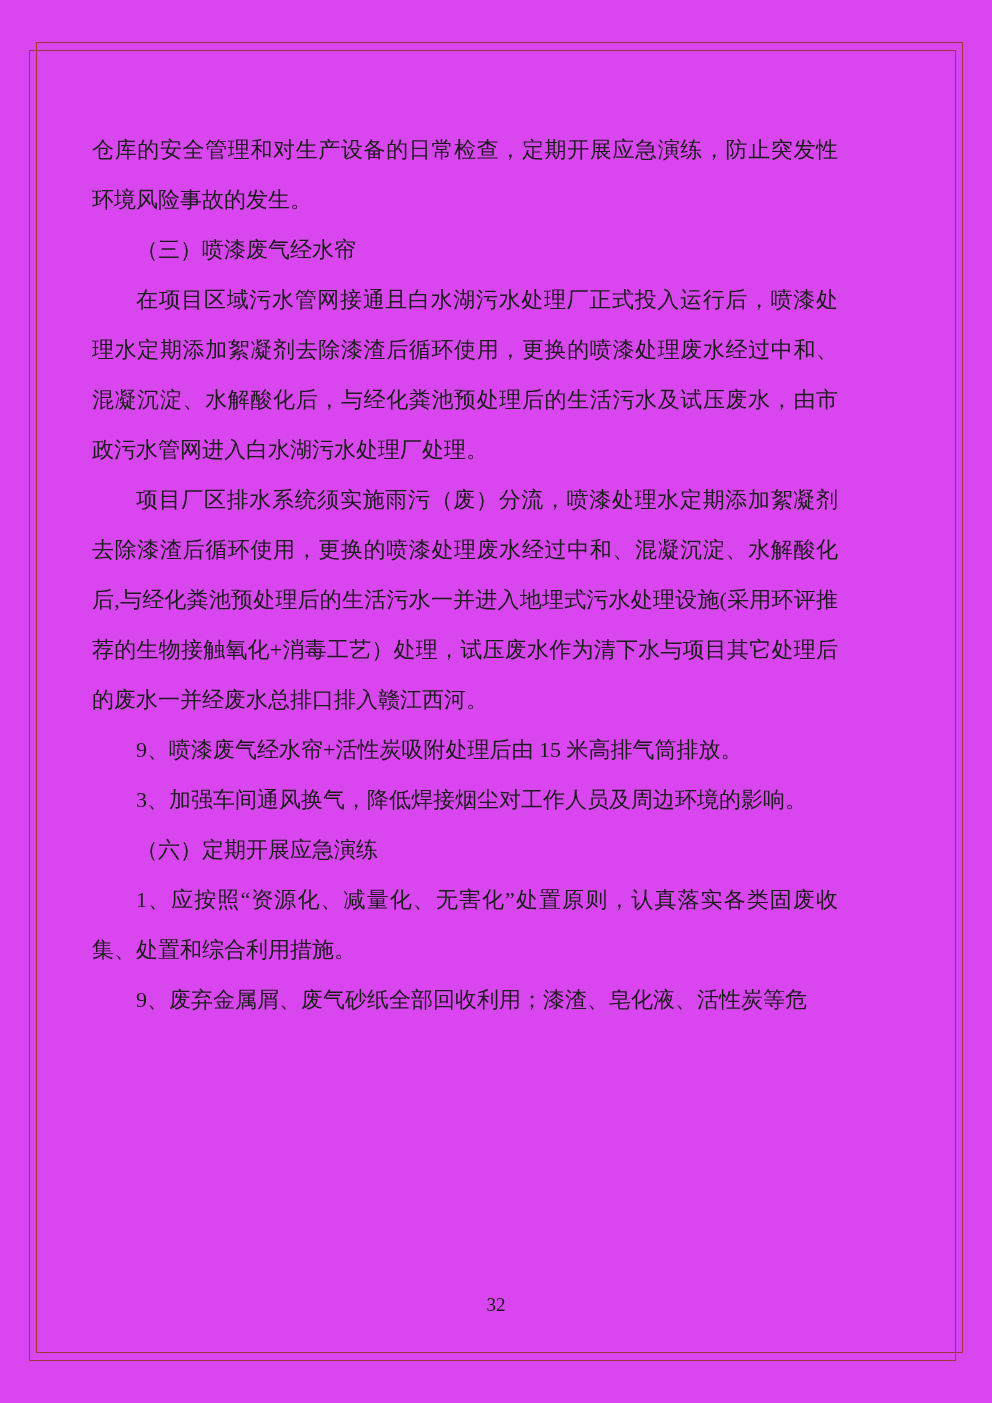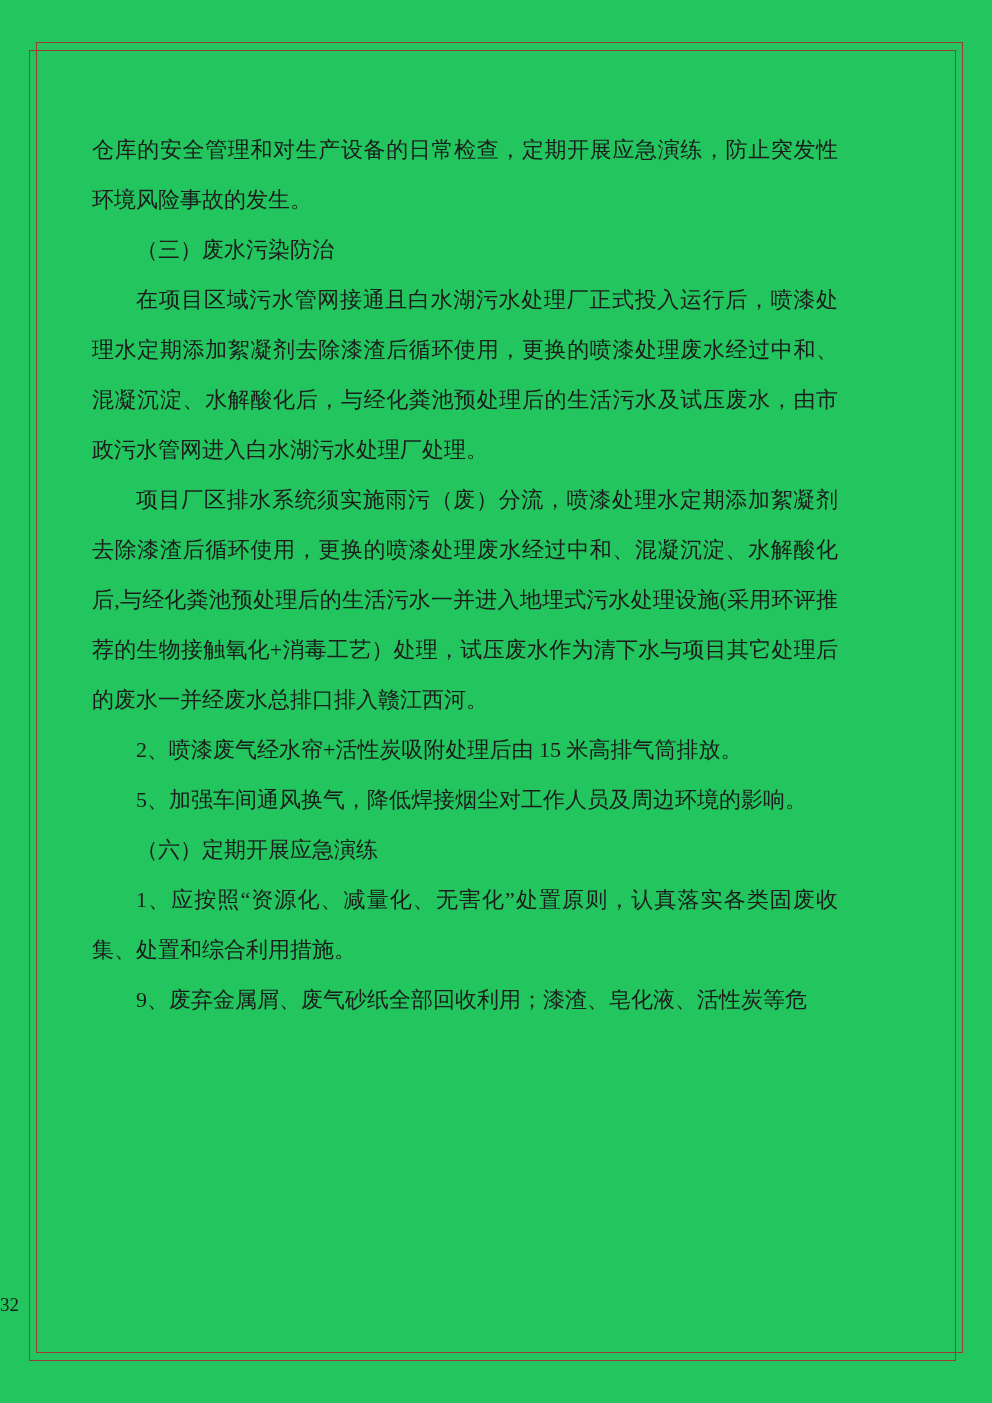--- a/index.html
+++ b/index.html
@@ -4,21 +4,21 @@
 <style>
   html, body {
     margin: 0;
     padding: 0;
     background: #ffffff;
   }
   .page {
     position: relative;
     width: 992px;
     height: 1403px;
-    background: #22c55e;
+    background: #d946ef;
     overflow: hidden;
   }
   .frame {
     position: absolute;
     box-sizing: border-box;
     border: 1px solid #9e3a3a;
     background: transparent;
   }
   .frame-a {
     left: 36px;
@@ -50,42 +50,42 @@
     text-indent: 2em;
   }
   .content p.flush {
     text-indent: 0;
   }
   .page-number {
     position: absolute;
     left: 0;
     top: 1292px;
     width: 100%;
-    text-align: left;
+    text-align: center;
     font-family: "Liberation Serif", "DejaVu Serif", serif;
     font-size: 19px;
     line-height: 26px;
     color: #1c1c1c;
   }
 </style>
 </head>
 <body>
 
 <div class="page">
 
   <div class="frame frame-a"></div>
   <div class="frame frame-b"></div>
 
   <div class="content">
     <p class="flush">仓库的安全管理和对生产设备的日常检查，定期开展应急演练，防止突发性环境风险事故的发生。</p>
-    <p>（三）废水污染防治</p>
+    <p>（三）喷漆废气经水帘</p>
     <p>在项目区域污水管网接通且白水湖污水处理厂正式投入运行后，喷漆处理水定期添加絮凝剂去除漆渣后循环使用，更换的喷漆处理废水经过中和、混凝沉淀、水解酸化后，与经化粪池预处理后的生活污水及试压废水，由市政污水管网进入白水湖污水处理厂处理。</p>
     <p>项目厂区排水系统须实施雨污（废）分流，喷漆处理水定期添加絮凝剂去除漆渣后循环使用，更换的喷漆处理废水经过中和、混凝沉淀、水解酸化后,与经化粪池预处理后的生活污水一并进入地埋式污水处理设施(采用环评推荐的生物接触氧化+消毒工艺）处理，试压废水作为清下水与项目其它处理后的废水一并经废水总排口排入赣江西河。</p>
-    <p>2、喷漆废气经水帘+活性炭吸附处理后由 15 米高排气筒排放。</p>
-    <p>5、加强车间通风换气，降低焊接烟尘对工作人员及周边环境的影响。</p>
+    <p>9、喷漆废气经水帘+活性炭吸附处理后由 15 米高排气筒排放。</p>
+    <p>3、加强车间通风换气，降低焊接烟尘对工作人员及周边环境的影响。</p>
     <p>（六）定期开展应急演练</p>
     <p>1、应按照“资源化、减量化、无害化”处置原则，认真落实各类固废收集、处置和综合利用措施。</p>
     <p>9、废弃金属屑、废气砂纸全部回收利用；漆渣、皂化液、活性炭等危</p>
   </div>
 
   <div class="page-number">32</div>
 
 </div>
 
 </body></html>

